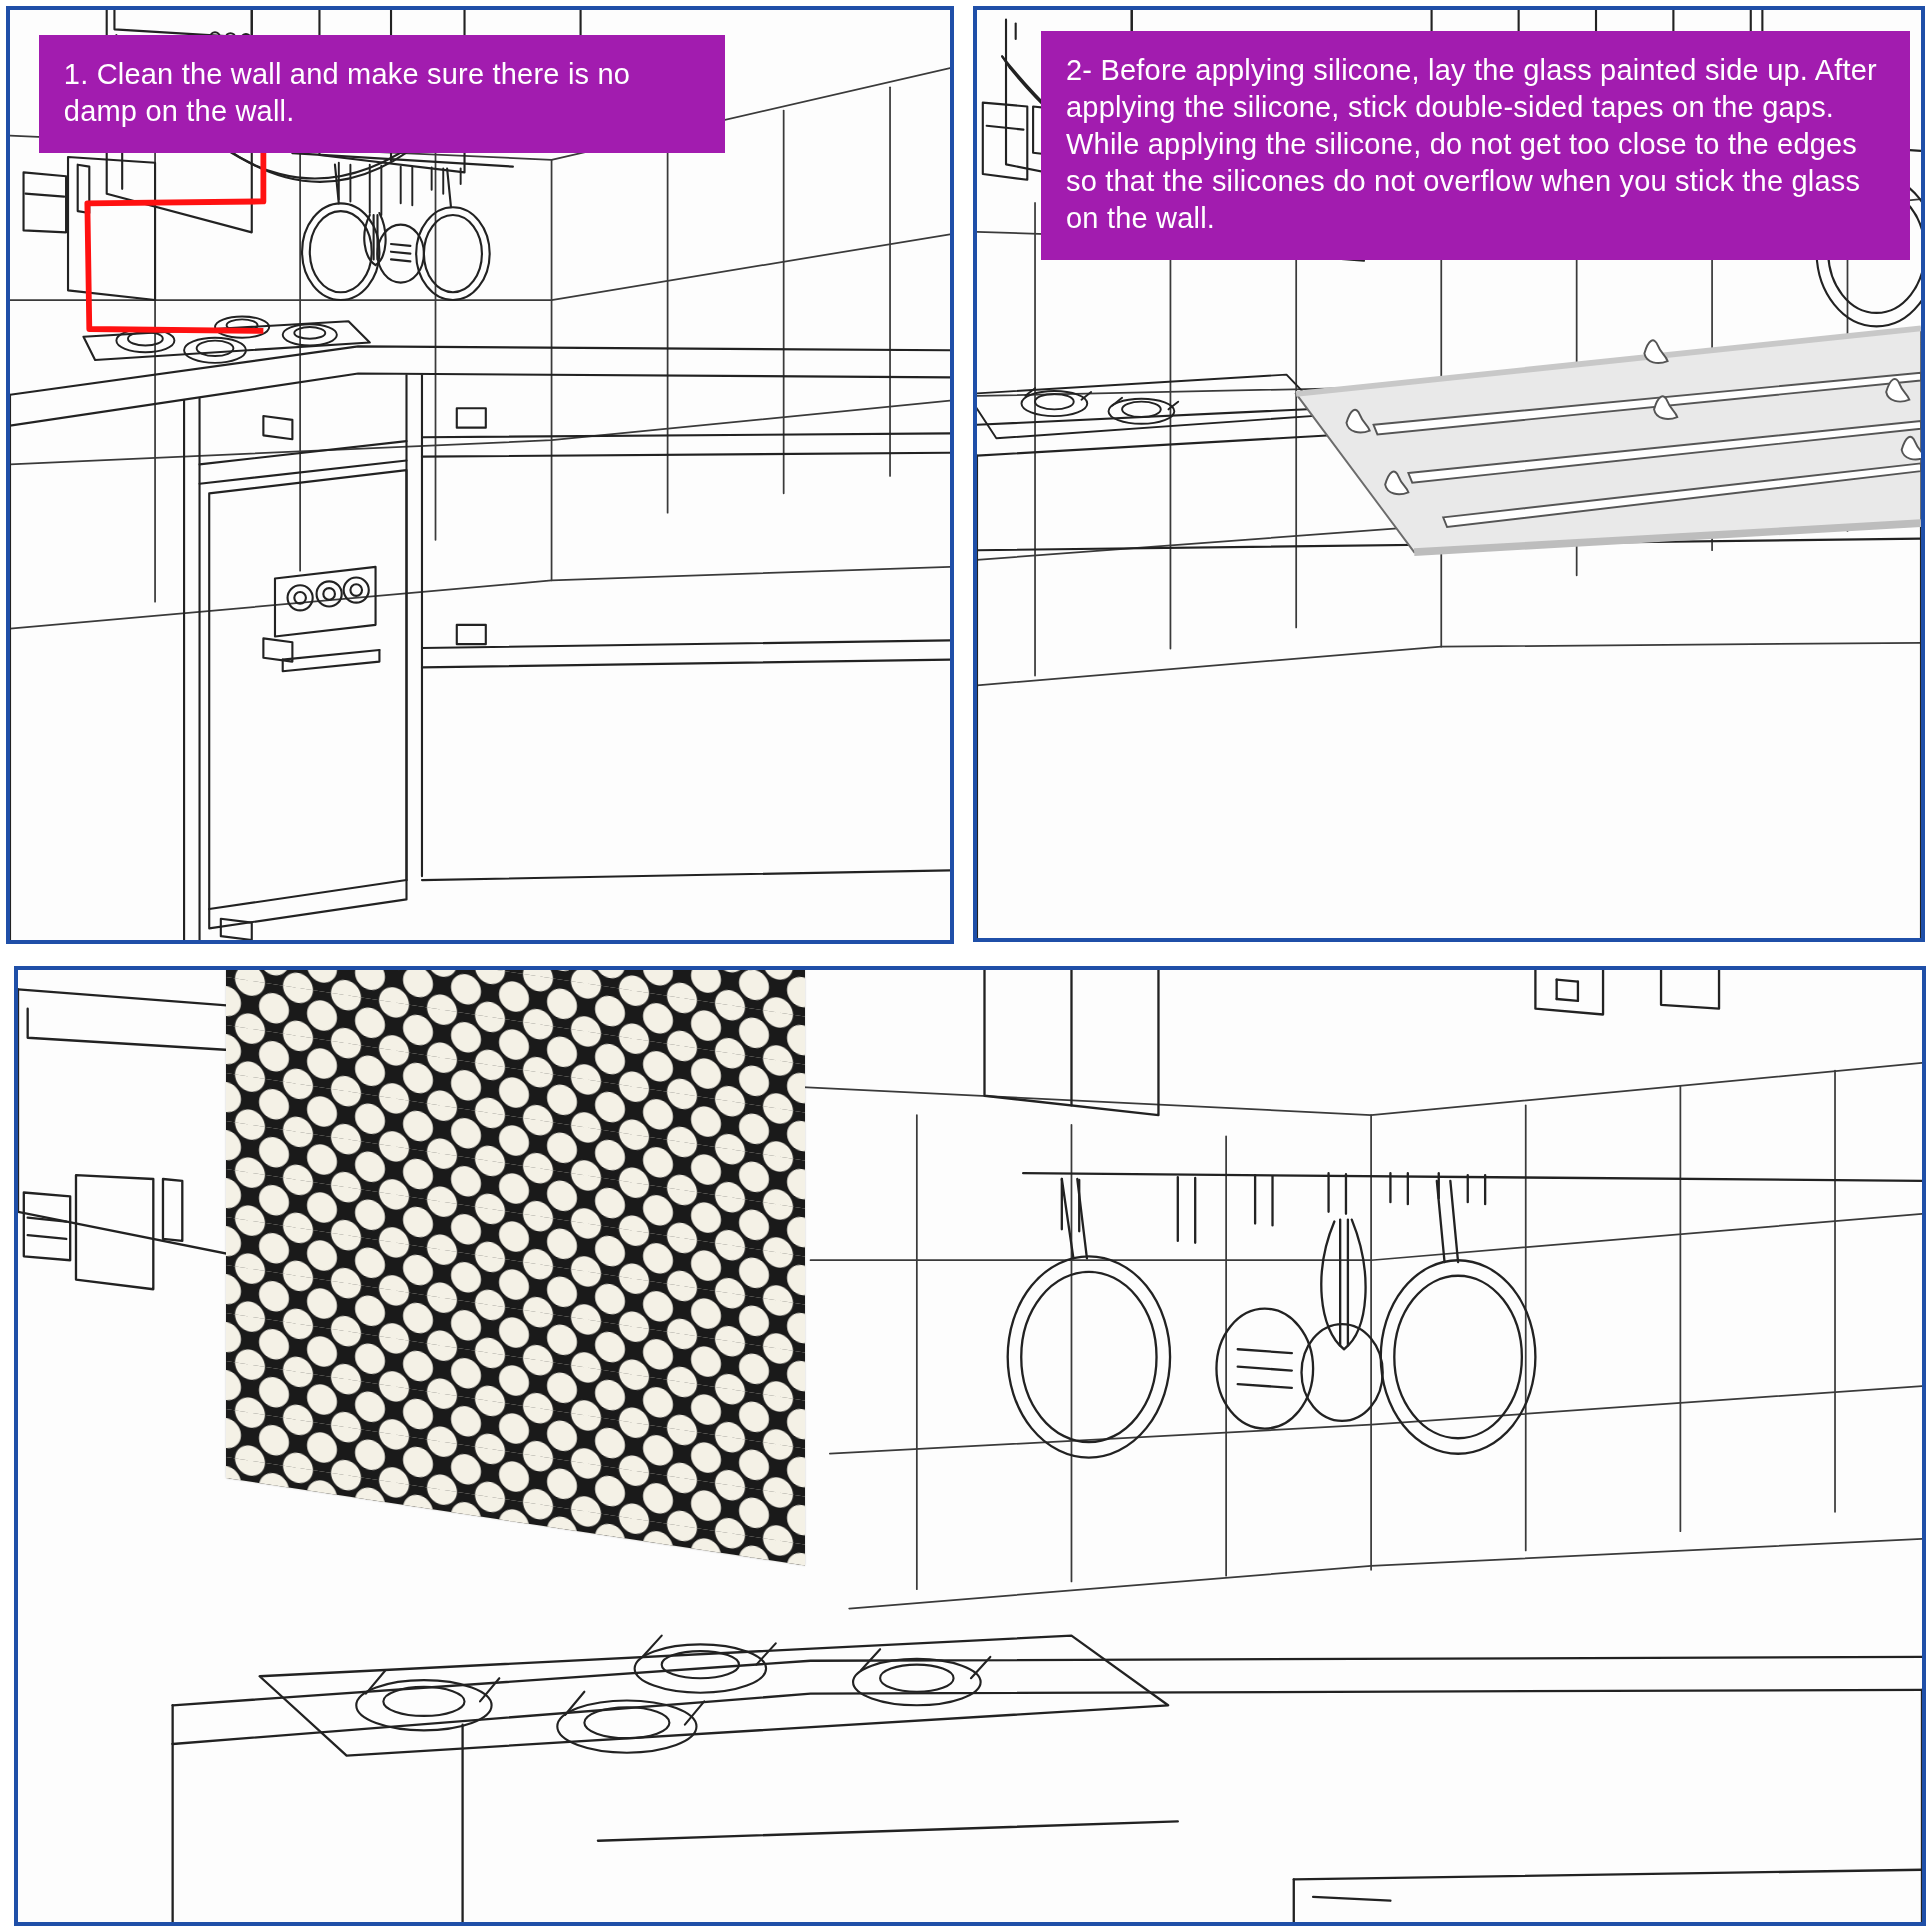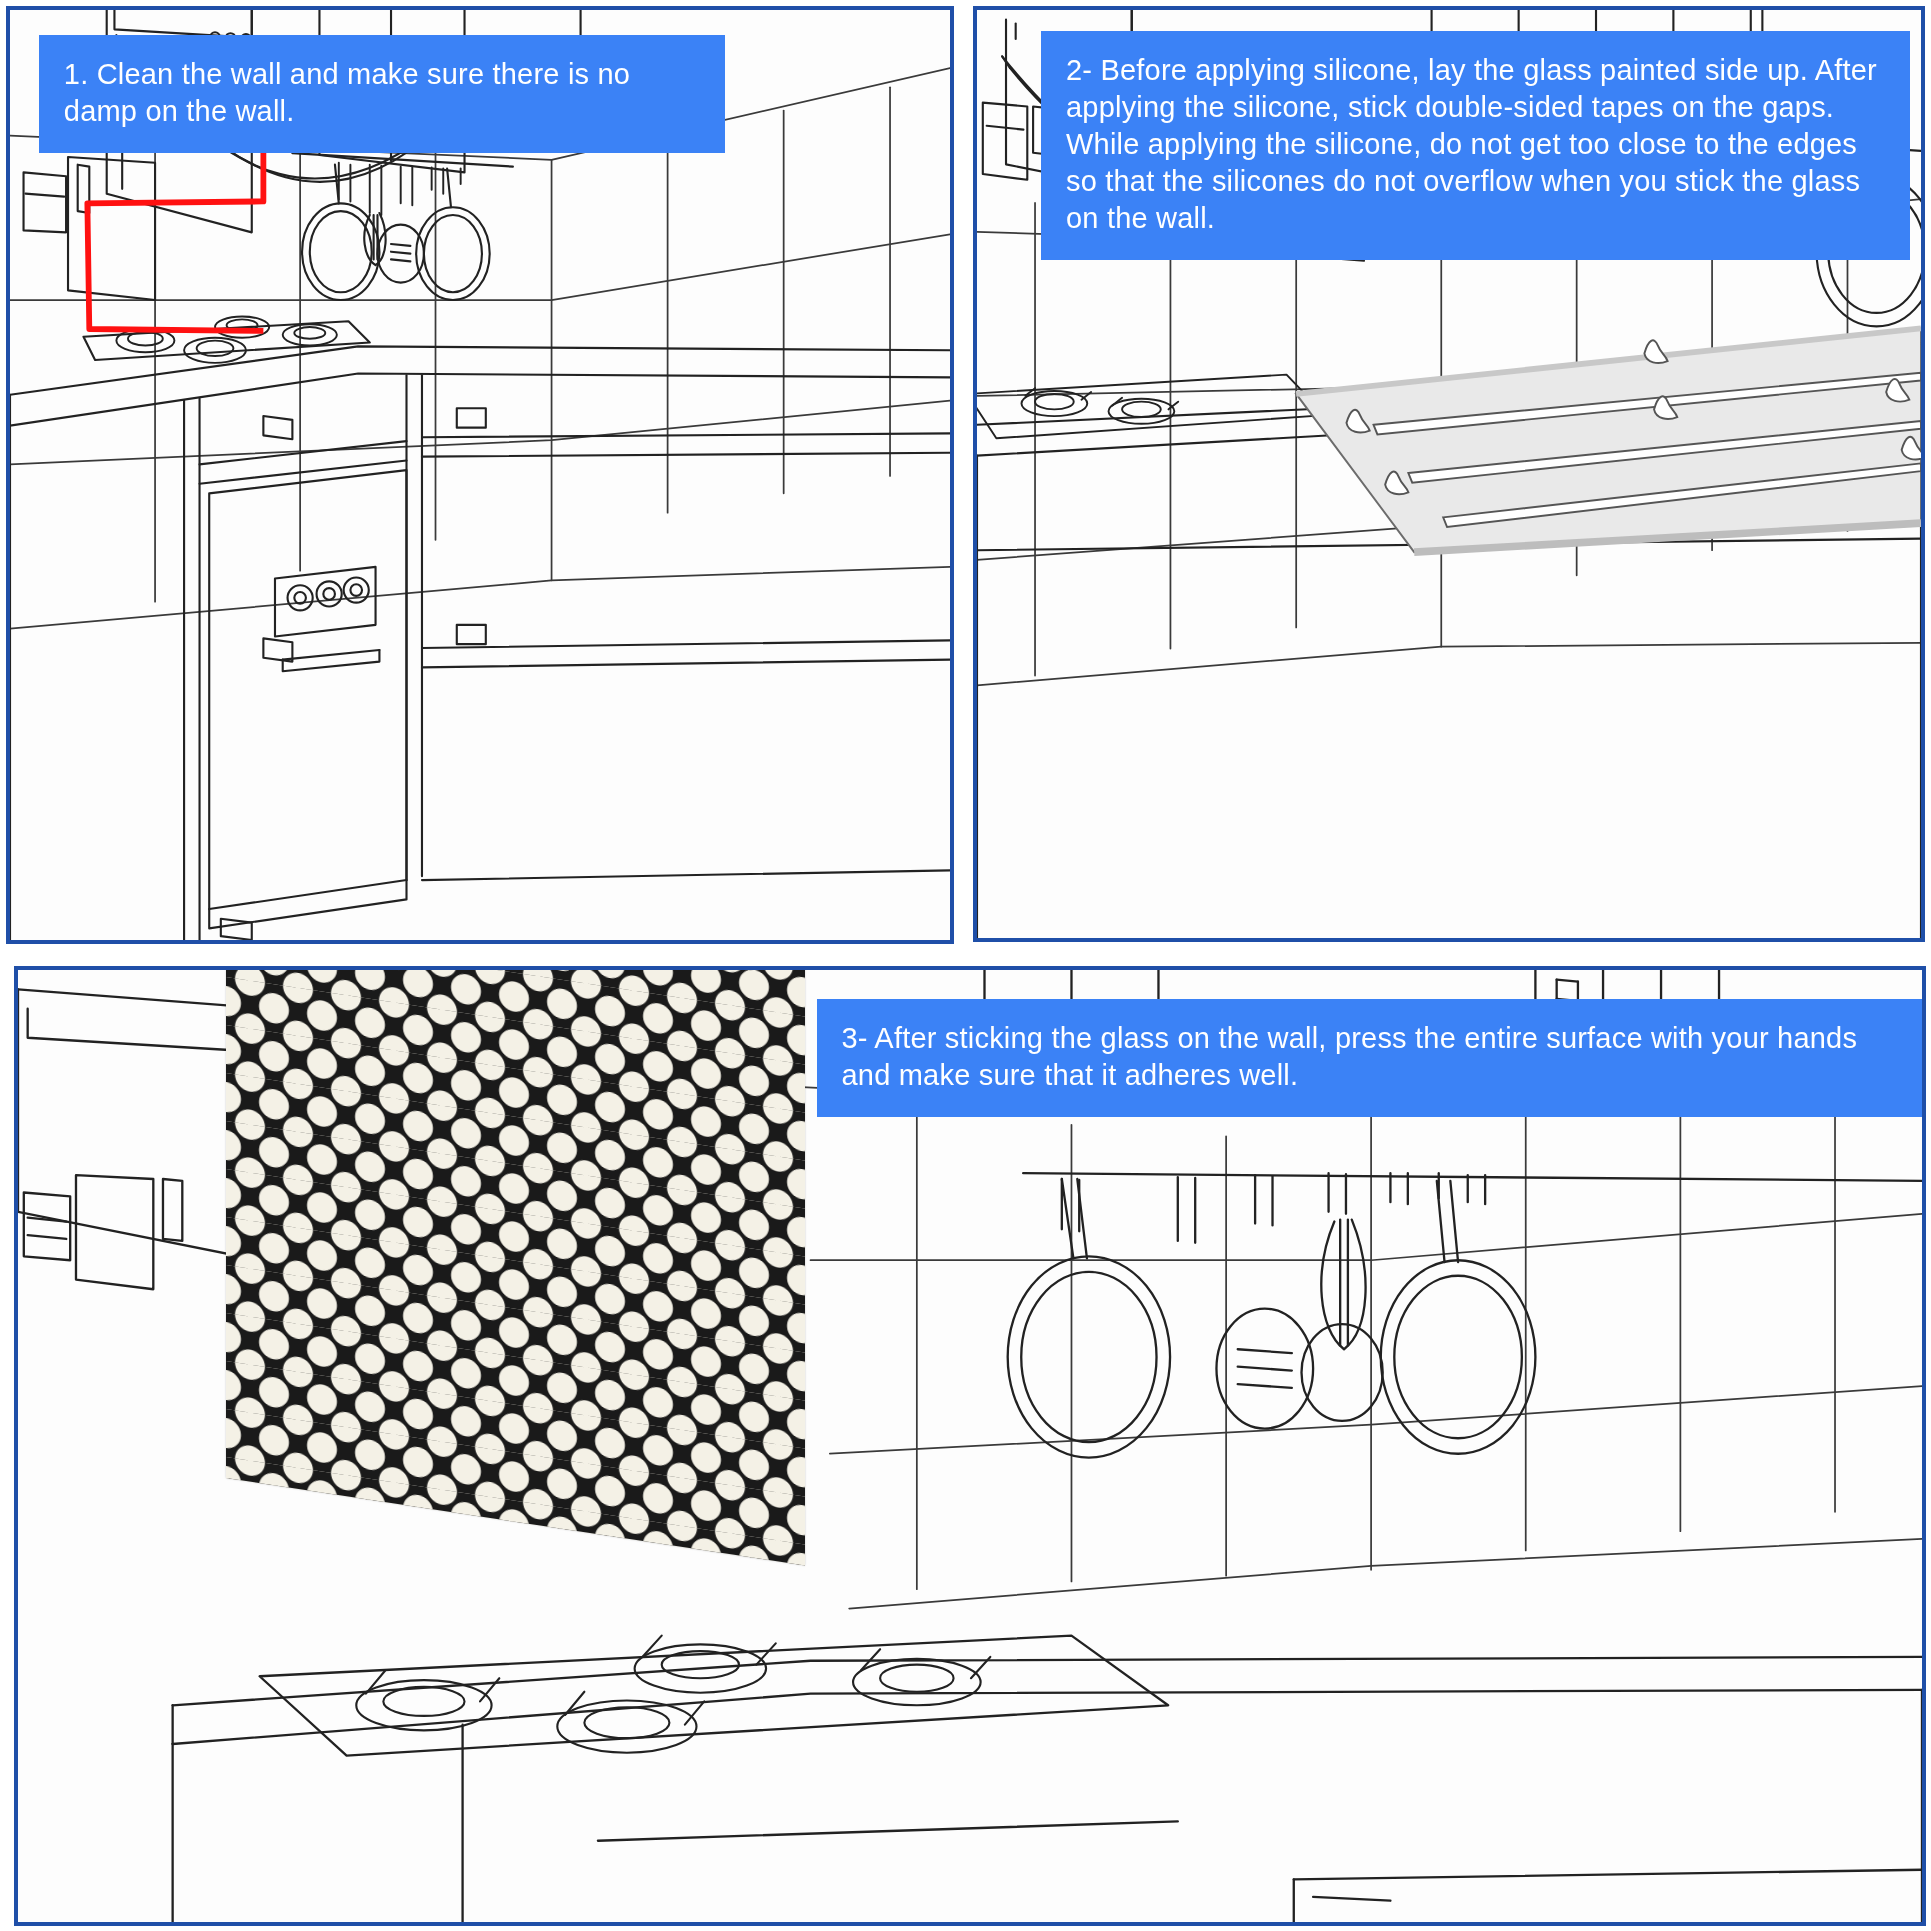--- a/index.html
+++ b/index.html
@@ -32,21 +32,21 @@
 
   .scene {
     position: absolute;
     inset: 0;
     overflow: hidden;
   }
   .scene svg { display: block; width: 100%; height: 100%; }
 
   .caption {
     position: absolute;
-    background: #3b82f6;
+    background: #a21caf;
     color: #ffffff;
     box-sizing: border-box;
     padding: 21px 25px 23px 25px;
     font-size: 29px;
     line-height: 1.28;
     letter-spacing: 0.2px;
     white-space: pre-wrap;
   }
   #caption-1 { left: 29px;  top: 25px;  width: 686px; }
   #caption-2 { left: 64px;  top: 21px;  width: 869px; }
@@ -388,17 +388,16 @@
           <path d="M1970 744 L1970 984"></path>
           <path d="M600 900 L1200 880"></path>
         </g>
       </svg>
 
       <div class="glass-panel">
         <div class="glass-inner"></div>
         <div class="glass-overlay"></div>
       </div>
     </div>
-    <div class="caption" id="caption-3">3- After sticking the glass on the wall, press the entire surface with your hands and make sure that it adheres well.</div>
   </div>
 
 </div>
 
 
 </body></html>

